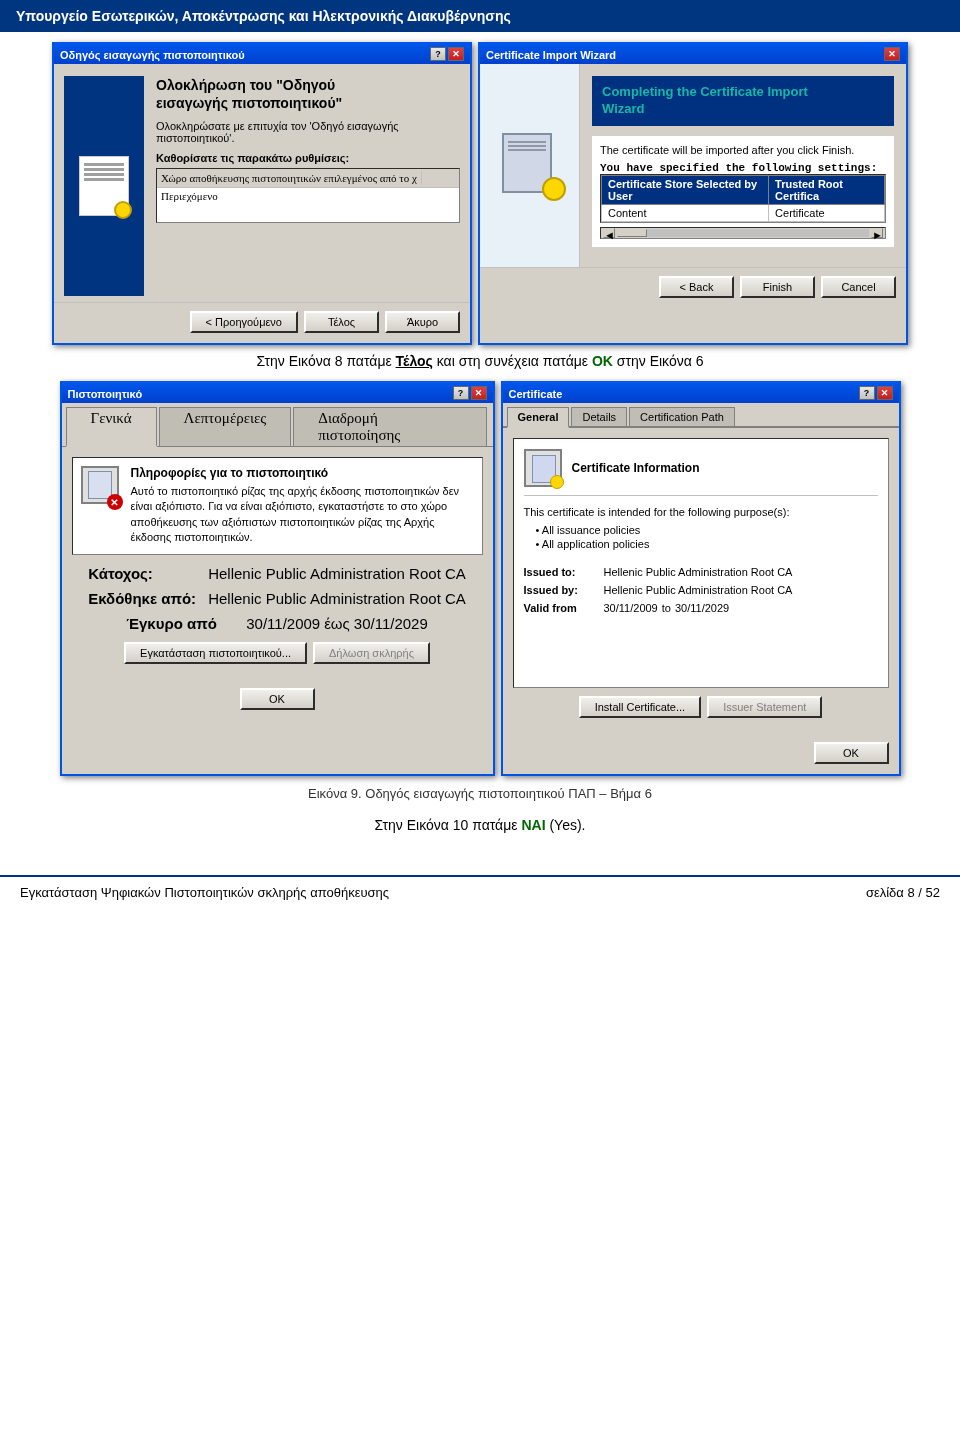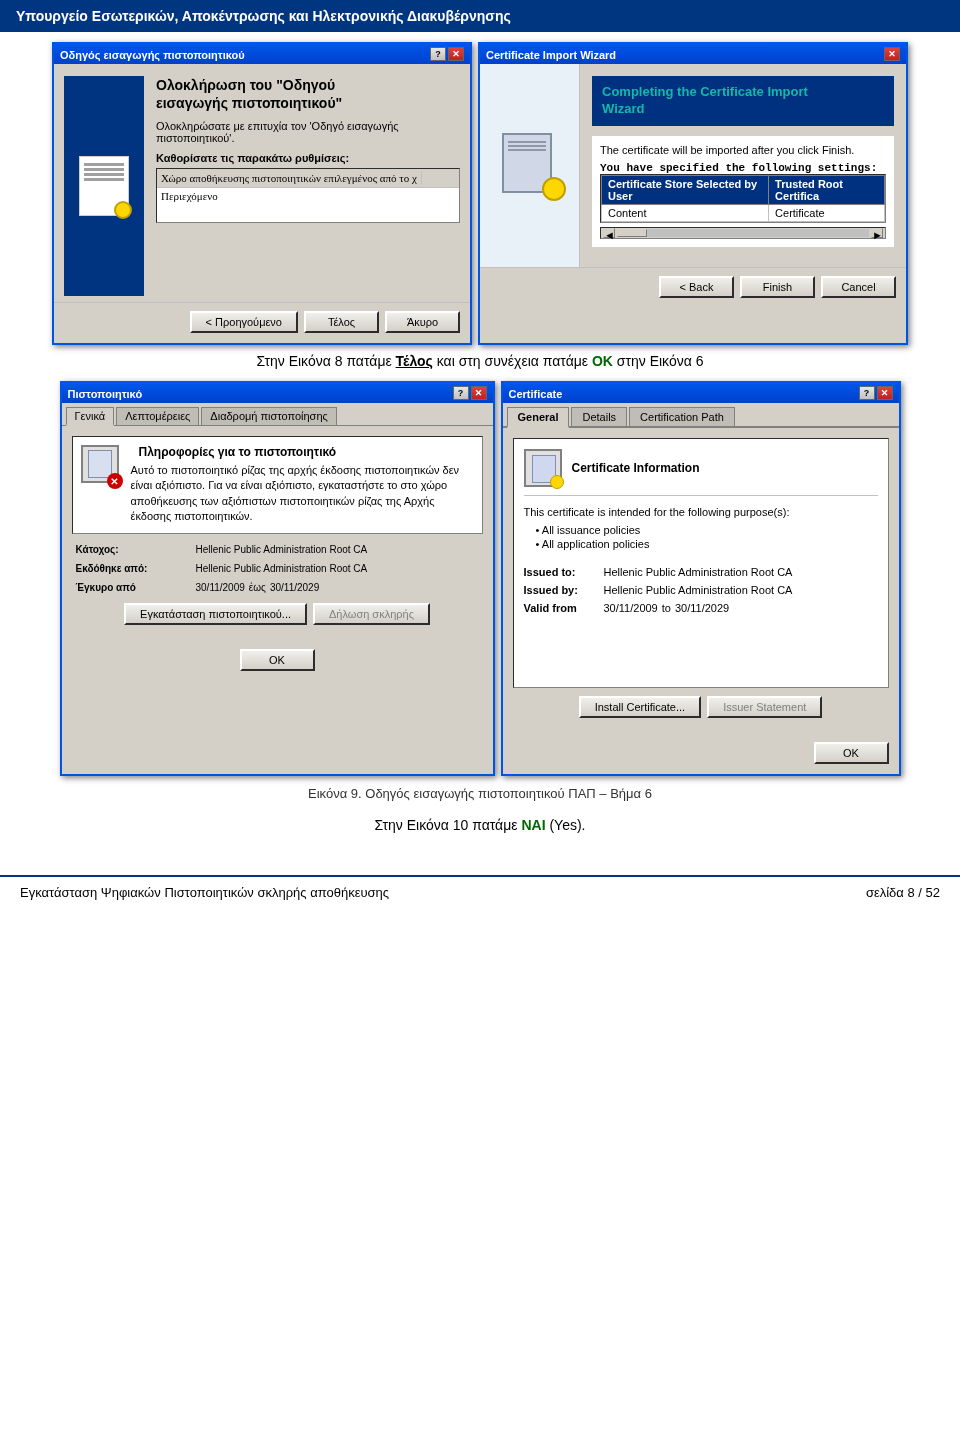--- a/index.html
+++ b/index.html
@@ -134,21 +134,22 @@
       padding: 3px 14px;
       font-size: 11px;
       font-family: Tahoma, Arial, sans-serif;
       cursor: pointer;
       min-width: 75px;
     }
 
     .cert-field-row {
       display: flex;
       margin-bottom: 4px;
-      font-size: 10px;
+      font-size: 15px;
+      justify-content: center;
     }
 
     
     .screenshots-row {
       display: flex;
       gap: 6px;
       justify-content: center;
       margin-bottom: 6px;
     }
 
@@ -221,26 +222,26 @@
 
     
     .greek-tab-bar {
       display: flex;
       padding: 4px 4px 0 4px;
       background: #d4d0c8;
       border-bottom: 1px solid #808080;
     }
 
     .greek-tab {
-      padding: 2px 8px;
+      padding: 2px 24px;
       background: #c0bdb5;
       border: 1px solid #808080;
       border-bottom: none;
-      font-size: 11px;
-      font-family: Liberation Sans, sans-serif;
+      font-size: 15px;
+      font-family: Liberation Serif, serif;
       cursor: pointer;
       margin-right: 2px;
     }
 
     .greek-tab.active {
       background: #d4d0c8;
       border-bottom: 2px solid #d4d0c8;
       margin-bottom: -1px;
     }
 
@@ -433,21 +434,21 @@
 
         <div style="background:#fff; border:1px inset #808080; padding:8px; display:flex; gap:10px; align-items:flex-start; margin-bottom:10px;">
 
           <div style="position:relative; width:40px; height:42px; flex-shrink:0;">
             <div style="width:38px; height:38px; background:#e0e0e0; border:2px solid #808080; display:flex; align-items:center; justify-content:center;">
               <div style="width:24px; height:28px; background:#d8e0f0; border:1px solid #8090a8;"></div>
             </div>
             <div style="position:absolute; bottom:-2px; right:-2px; width:16px; height:16px; background:#cc0000; border-radius:50%; color:#fff; font-size:10px; font-weight:bold; display:flex; align-items:center; justify-content:center;">✕</div>
           </div>
           <div style="flex:1;">
-            <div style="font-weight:bold; font-size:12px; margin-bottom:4px; font-family:Tahoma,Arial;margin-left:8px;">Πληροφορίες για το πιστοποιητικό</div>
+            <div style="font-weight:bold; font-size:12px; margin-bottom:4px; font-family:Tahoma,Arial;">Πληροφορίες για το πιστοποιητικό</div>
             <div style="font-size:11px; font-family:Tahoma,Arial; line-height:1.4;">
               Αυτό το πιστοποιητικό ρίζας της αρχής έκδοσης πιστοποιητικών δεν είναι αξιόπιστο. Για να είναι αξιόπιστο, εγκαταστήστε το στο χώρο αποθήκευσης των αξιόπιστων πιστοποιητικών ρίζας της Αρχής έκδοσης πιστοποιητικών.
             </div>
           </div>
         </div>
 
         <div style="font-size:11px; font-family:Tahoma,Arial; padding: 0 4px;">
           <div class="cert-field-row" style="margin-bottom:8px;">
             <span style="font-weight:bold; min-width:120px;">Κάτοχος:</span>
             <span>Hellenic Public Administration Root CA</span>

